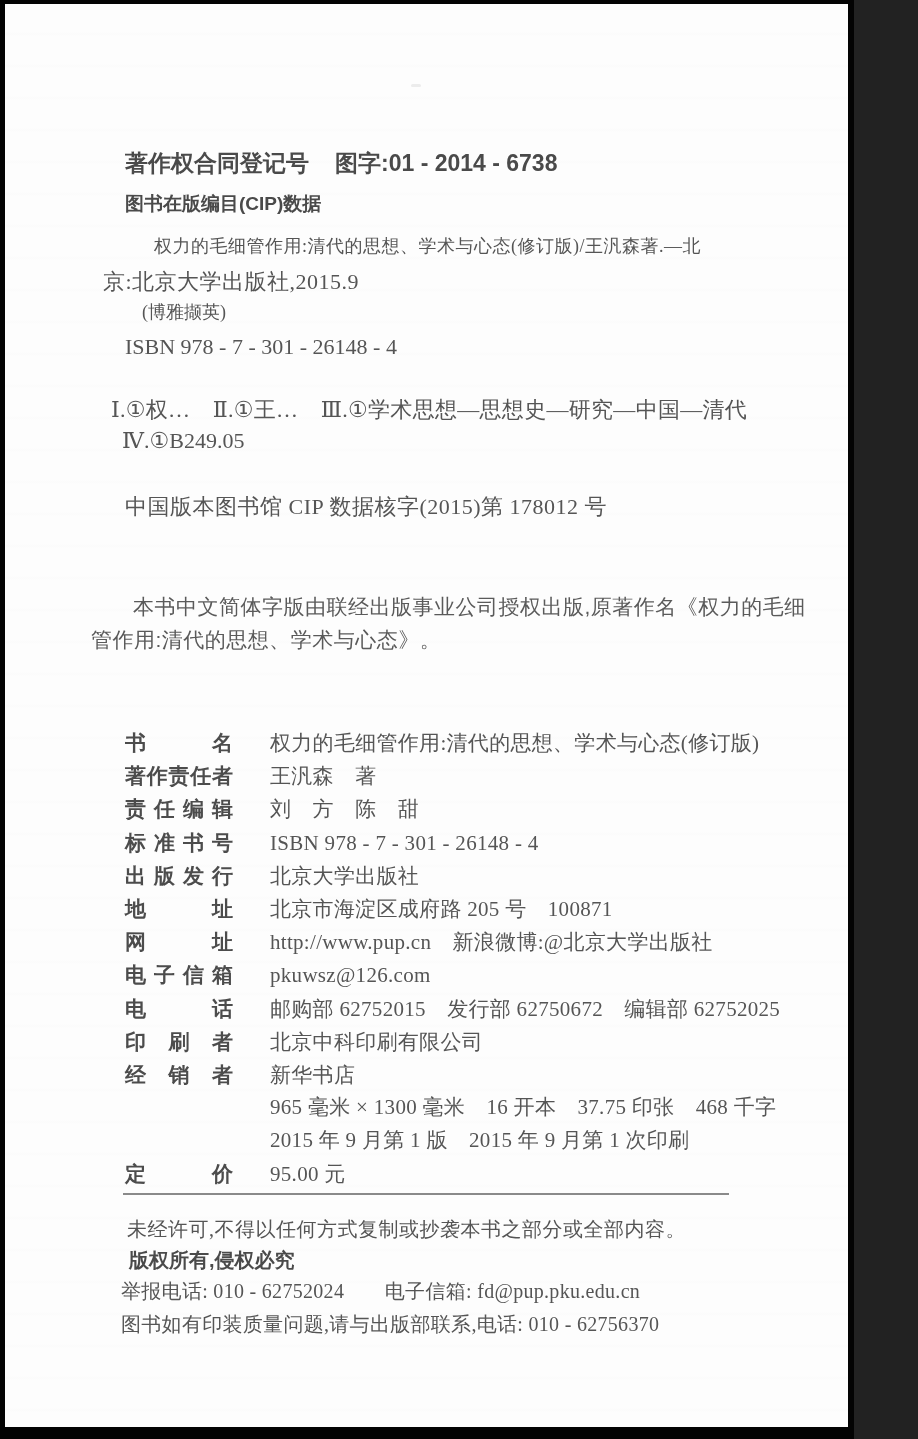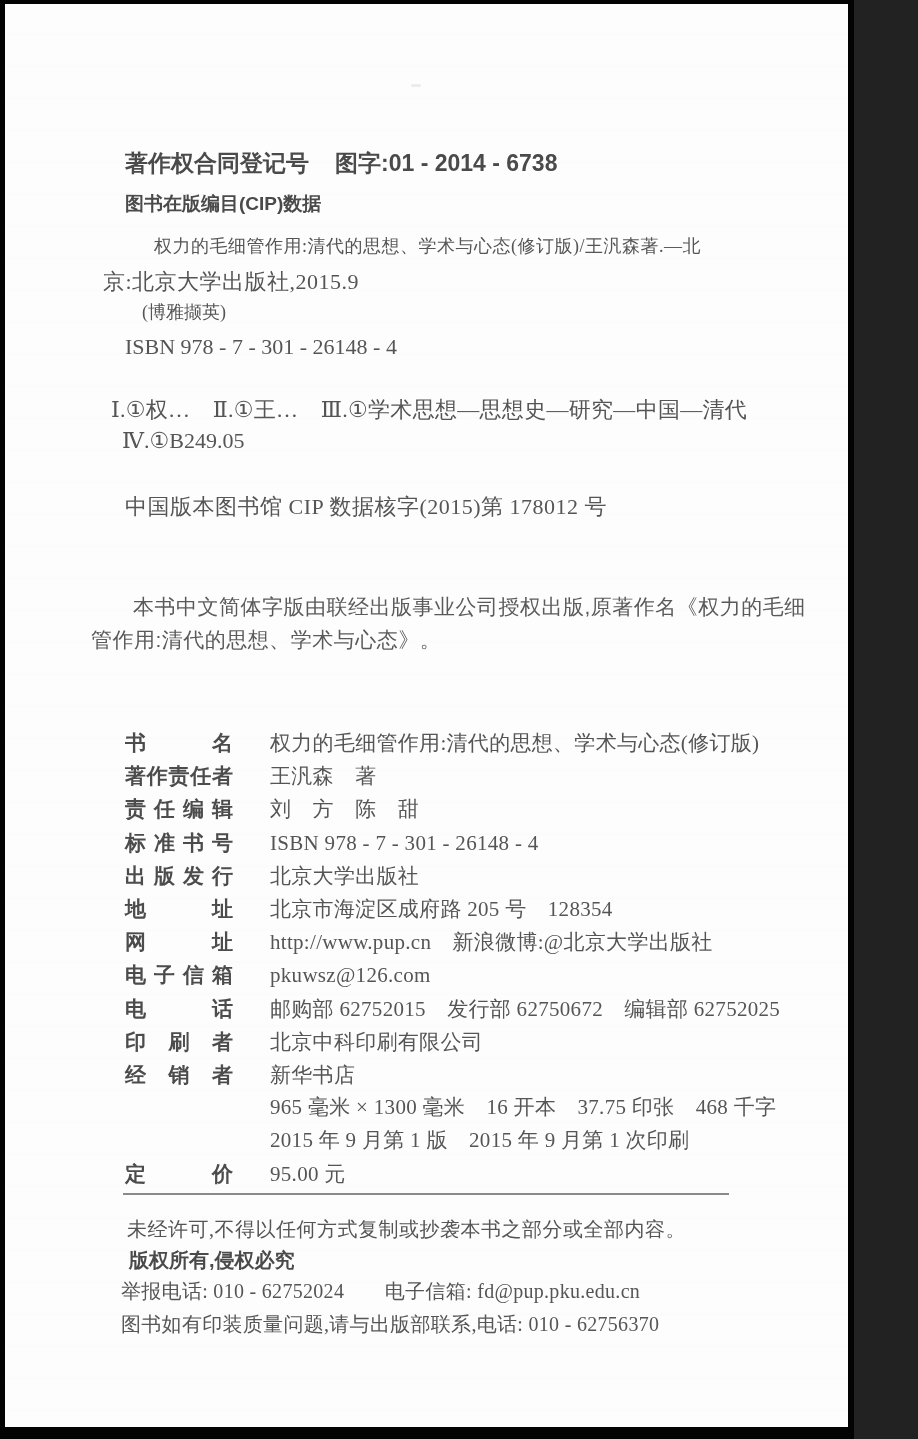--- a/index.html
+++ b/index.html
@@ -99,21 +99,21 @@
     <div class="crow">
       <span class="rlabel">标准书号</span>
       <span class="rvalue">ISBN 978 - 7 - 301 - 26148 - 4</span>
     </div>
     <div class="crow">
       <span class="rlabel">出版发行</span>
       <span class="rvalue">北京大学出版社</span>
     </div>
     <div class="crow">
       <span class="rlabel">地址</span>
-      <span class="rvalue">北京市海淀区成府路 205 号　128354</span>
+      <span class="rvalue">北京市海淀区成府路 205 号　100871</span>
     </div>
     <div class="crow">
       <span class="rlabel">网址</span>
       <span class="rvalue">http://www.pup.cn　新浪微博:@北京大学出版社</span>
     </div>
     <div class="crow">
       <span class="rlabel">电子信箱</span>
       <span class="rvalue">pkuwsz@126.com</span>
     </div>
     <div class="crow">

